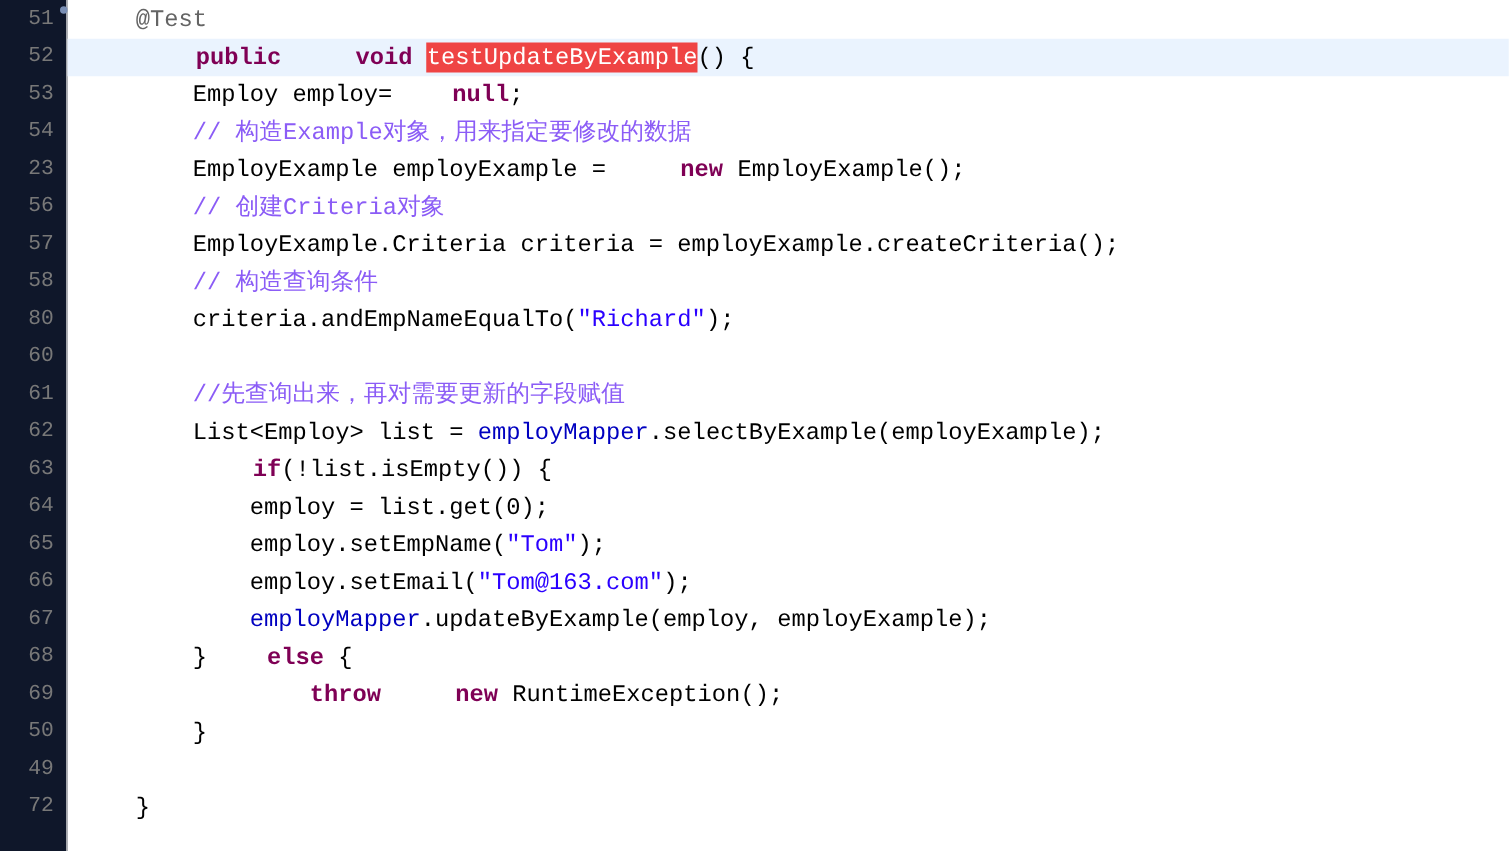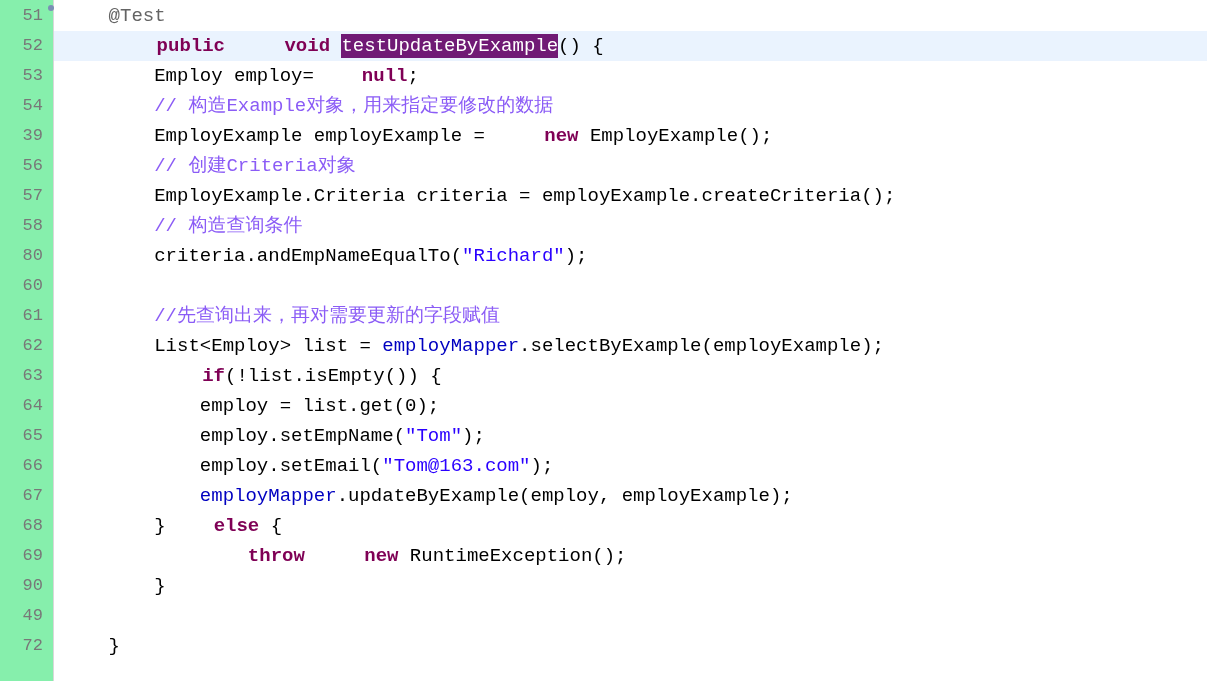--- a/index.html
+++ b/index.html
@@ -10,21 +10,21 @@
     overflow: hidden;
   }
   .editor {
     display: flex;
     width: 1207px;
     height: 681px;
     background: #ffffff;
   }
   .gutter {
     width: 54px;
-    background: #86efac;
+    background: #0f172a;
     border-right: 1px solid #d8d8d8;
     text-align: right;
     color: #787878;
     font-size: 17px;
     user-select: none;
     padding-top: 1px;
   }
   .gutter .ln {
     height: 30px;
     line-height: 30px;
@@ -53,53 +53,53 @@
     line-height: 30px;
     position: relative;
   }
   .line.highlight {
     background: #eaf3fe;
     margin-left: -9px;
     padding-left: 9px;
     margin-right: -2px;
   }
   .sel {
-    background: #701a75;
+    background: #ef4444;
     color: #ffffff;
     padding: 1px 0;
   }
   .k  { color: #7f0055; font-weight: bold; padding-left: 48px; }   
   .ann{ color: #646464; }                       
   .cm { color: #8b5cf6; }                       
   .str{ color: #2a00ff; }                       
   .fld{ color: #0000c0; }                       
   .txt{ color: #000000; }
 </style>
 </head>
 <body>
 
 <div class="editor">
   <div class="gutter" id="gutter">
       <div class="ln marker">51</div>
       <div class="ln">52</div>
       <div class="ln">53</div>
       <div class="ln">54</div>
-      <div class="ln">39</div>
+      <div class="ln">23</div>
       <div class="ln">56</div>
       <div class="ln">57</div>
       <div class="ln">58</div>
       <div class="ln">80</div>
       <div class="ln">60</div>
       <div class="ln">61</div>
       <div class="ln">62</div>
       <div class="ln">63</div>
       <div class="ln">64</div>
       <div class="ln">65</div>
       <div class="ln">66</div>
       <div class="ln">67</div>
       <div class="ln">68</div>
       <div class="ln">69</div>
-      <div class="ln">90</div>
+      <div class="ln">50</div>
       <div class="ln">49</div>
       <div class="ln">72</div>
     </div>
   <div class="code" id="code"><div class="line"><span class="txt">    </span><span class="ann">@Test</span></div><div class="line highlight"><span class="txt">    </span><span class="k">public</span><span class="txt"> </span><span class="k">void</span><span class="txt"> </span><span class="sel">testUpdateByExample</span><span class="txt">() {</span></div><div class="line"><span class="txt">        </span><span class="txt">Employ employ=</span><span class="k">null</span><span class="txt">;</span></div><div class="line"><span class="txt">        </span><span class="cm">// 构造Example对象，用来指定要修改的数据</span></div><div class="line"><span class="txt">        </span><span class="txt">EmployExample employExample = </span><span class="k">new</span><span class="txt"> EmployExample();</span></div><div class="line"><span class="txt">        </span><span class="cm">// 创建Criteria对象</span></div><div class="line"><span class="txt">        </span><span class="txt">EmployExample.Criteria criteria = employExample.createCriteria();</span></div><div class="line"><span class="txt">        </span><span class="cm">// 构造查询条件</span></div><div class="line"><span class="txt">        </span><span class="txt">criteria.andEmpNameEqualTo(</span><span class="str">"Richard"</span><span class="txt">);</span></div><div class="line"><span class="txt">        </span><span class="txt"></span></div><div class="line"><span class="txt">        </span><span class="cm">//先查询出来，再对需要更新的字段赋值</span></div><div class="line"><span class="txt">        </span><span class="txt">List&lt;Employ&gt; list = </span><span class="fld">employMapper</span><span class="txt">.selectByExample(employExample);</span></div><div class="line"><span class="txt">        </span><span class="k">if</span><span class="txt">(!list.isEmpty()) {</span></div><div class="line"><span class="txt">            </span><span class="txt">employ = list.get(0);</span></div><div class="line"><span class="txt">            </span><span class="txt">employ.setEmpName(</span><span class="str">"Tom"</span><span class="txt">);</span></div><div class="line"><span class="txt">            </span><span class="txt">employ.setEmail(</span><span class="str">"Tom@163.com"</span><span class="txt">);</span></div><div class="line"><span class="txt">            </span><span class="fld">employMapper</span><span class="txt">.updateByExample(employ, employExample);</span></div><div class="line"><span class="txt">        </span><span class="txt">}</span><span class="k">else</span><span class="txt"> {</span></div><div class="line"><span class="txt">            </span><span class="k">throw</span><span class="txt"> </span><span class="k">new</span><span class="txt"> RuntimeException();</span></div><div class="line"><span class="txt">        </span><span class="txt">}</span></div><div class="line"><span class="txt">        </span><span class="txt"></span></div><div class="line"><span class="txt">    </span><span class="txt">}</span></div></div>
 </div>
 
 </body></html>

